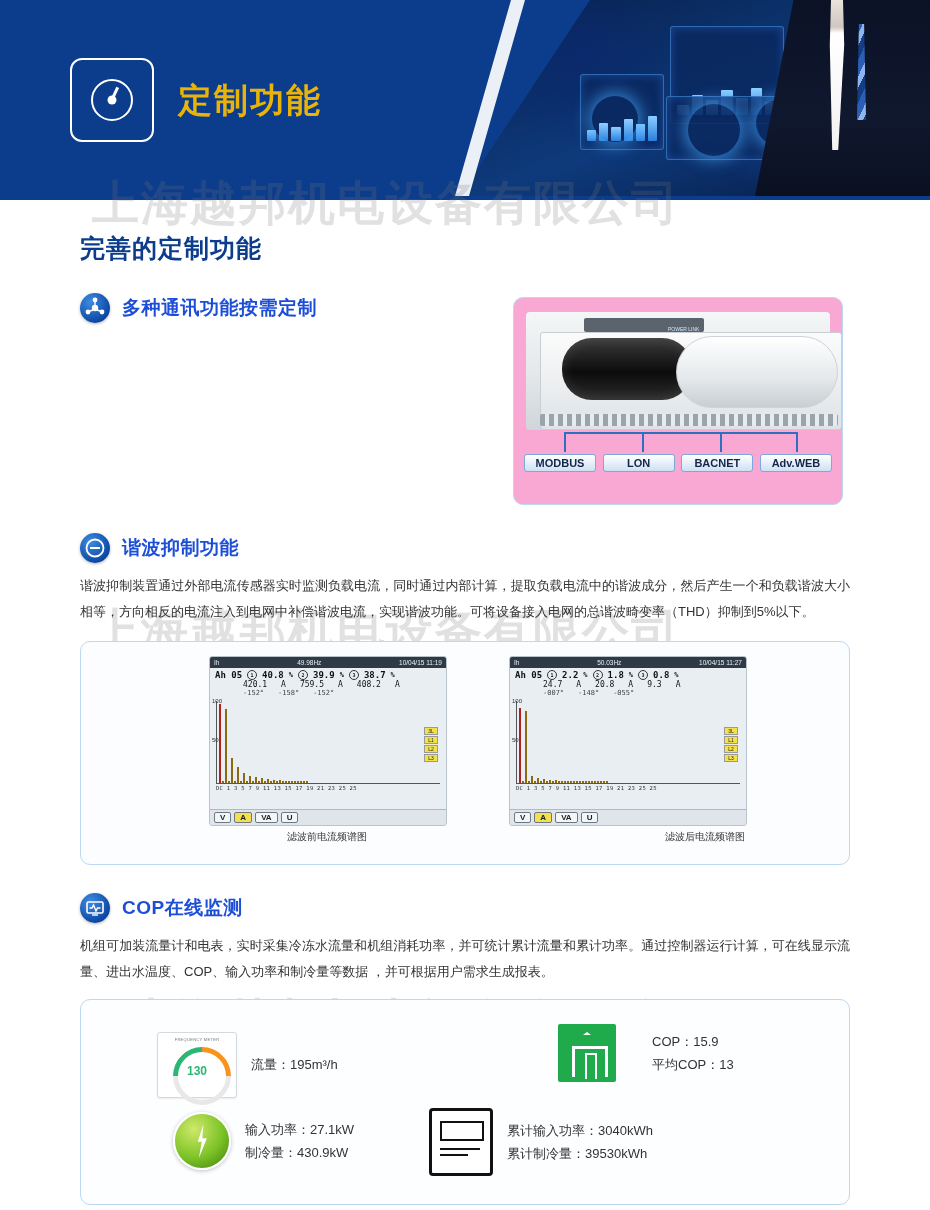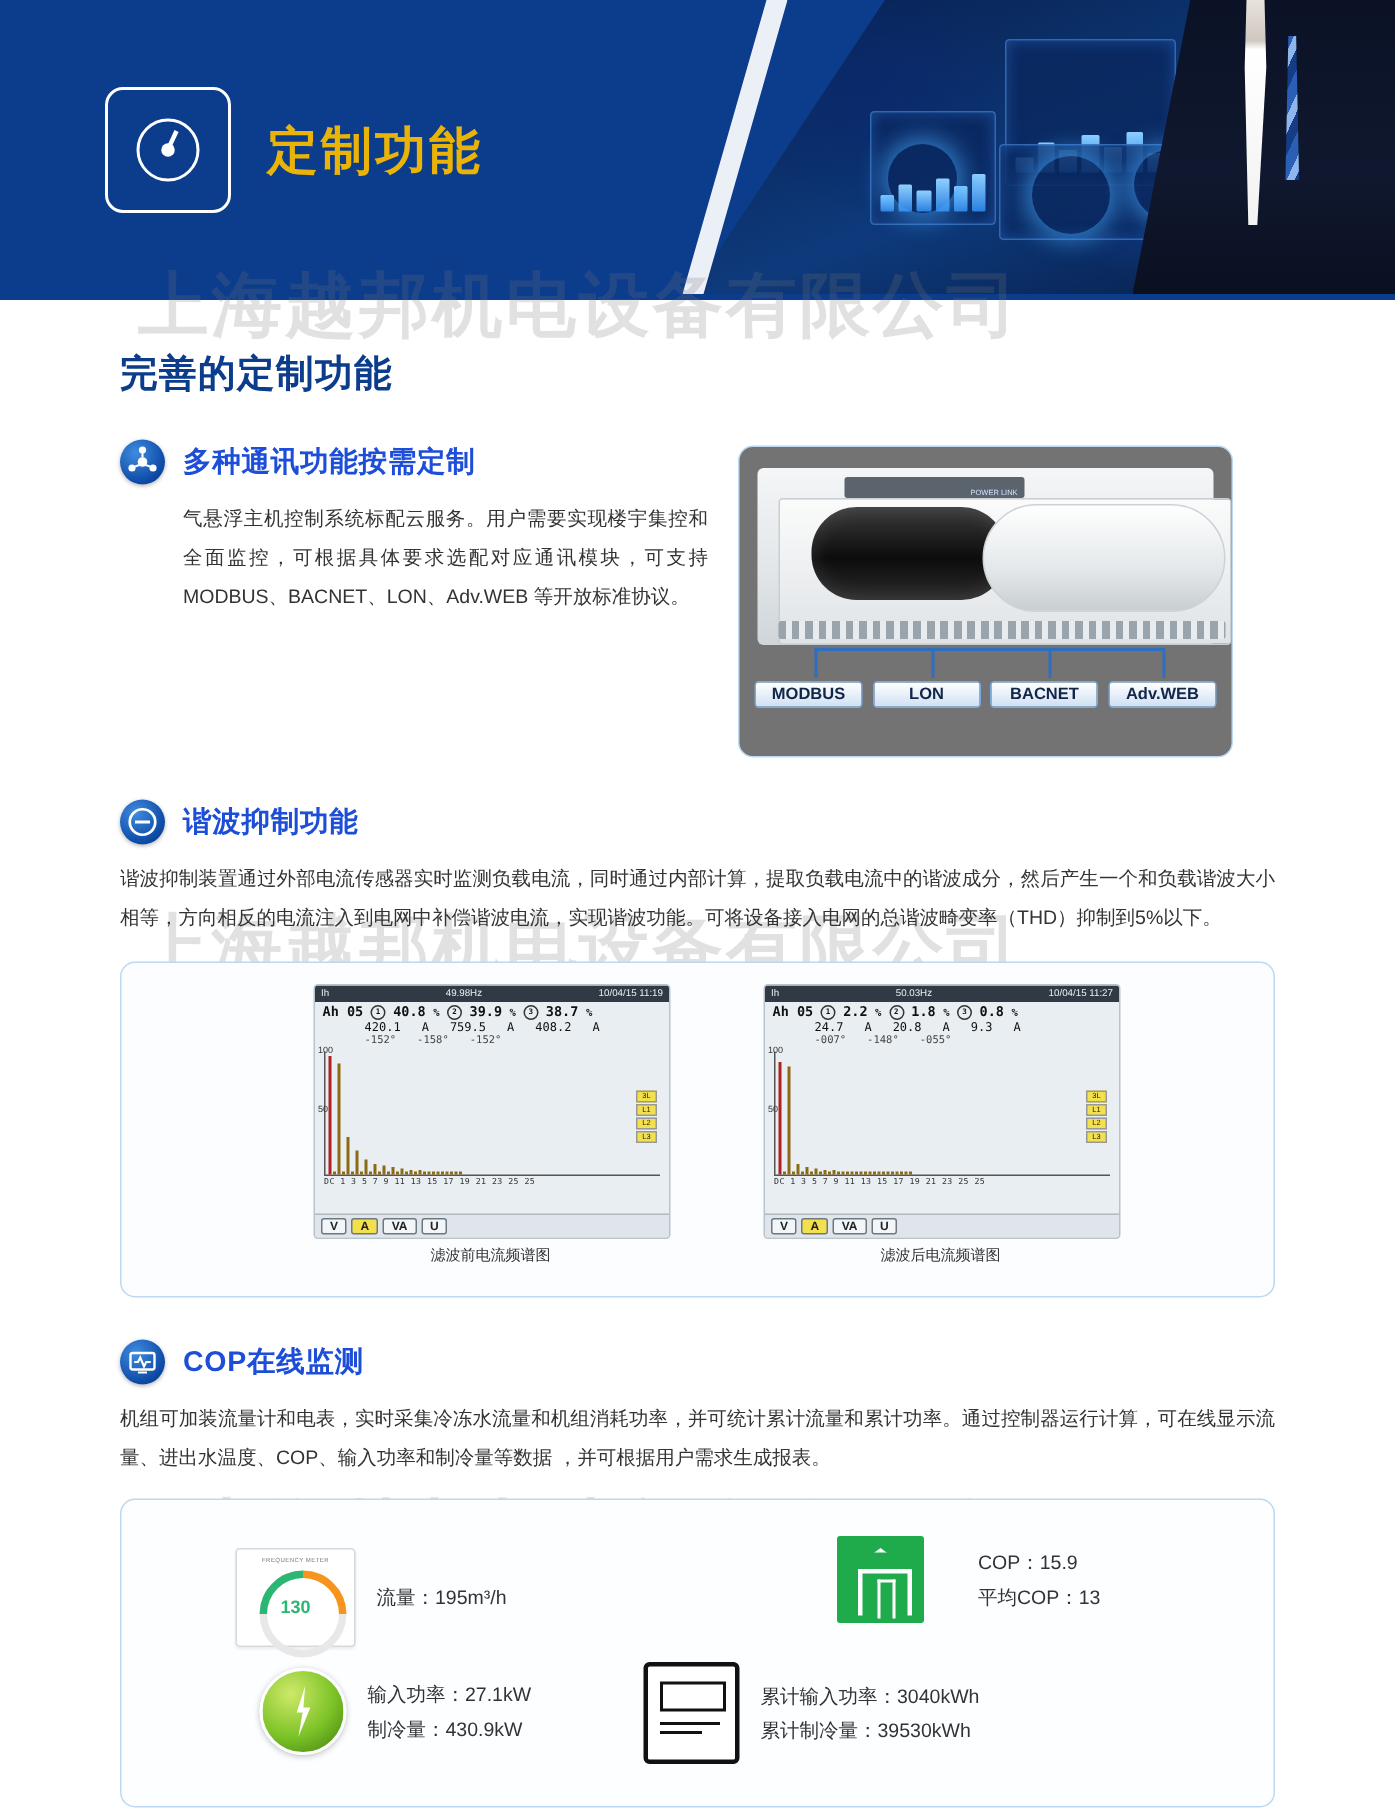--- a/index.html
+++ b/index.html
@@ -226,22 +226,23 @@
   .card {
     border: 1px solid #bcd8f2;
     border-radius: 10px;
     background: #fff;
   }
   .prod-card {
     width: 328px;
     height: 206px;
     position: relative;
     margin-top: 4px;
-    background: #737373;
+    background: #f9a8d4;
     overflow: hidden;
+    margin-left: 21px;
   }
   .prod-img {
     position: absolute;
     left: 12px; top: 14px;
     width: 304px; height: 118px;
     background: linear-gradient(180deg, #f4f6f7 0%, #e3e7ea 55%, #cfd5d9 100%);
     border-radius: 4px;
   }
   .prod-body {
     position: absolute;
@@ -426,21 +427,21 @@
   .side-legend div { background: #f2e14c; border: 1px solid #999; margin-bottom: 1px; }
   .meter-cap {
     position: absolute;
     top: 188px;
     width: 236px;
     text-align: center;
     font-size: 10px;
     color: #333;
   }
   .meter-cap.c1 { left: 128px; }
-  .meter-cap.c2 { left: 428px; }
+  .meter-cap.c2 { left: 428px; text-align: right; }
 
   
   .cop-card {
     margin-top: 14px;
     width: 768px;
     height: 204px;
     background: #fcfeff;
     position: relative;
   }
   .cop-item {
@@ -633,21 +634,20 @@
               <circle cx="15" cy="7" r="2.4" fill="#fff"></circle>
               <circle cx="8" cy="19" r="2.4" fill="#fff"></circle>
               <circle cx="22" cy="19" r="2.4" fill="#fff"></circle>
               <line x1="15" y1="12" x2="15" y2="9" stroke="#fff" stroke-width="1.4"></line>
               <line x1="13" y1="17" x2="10" y2="18" stroke="#fff" stroke-width="1.4"></line>
               <line x1="17" y1="17" x2="20" y2="18" stroke="#fff" stroke-width="1.4"></line>
             </svg>
           </div>
           <div class="sec-title">多种通讯功能按需定制</div>
         </div>
-        <div class="sec-body">气悬浮主机控制系统标配云服务。用户需要实现楼宇集控和全面监控，可根据具体要求选配对应通讯模块，可支持 MODBUS、BACNET、LON、Adv.WEB 等开放标准协议。</div>
       </div>
 
       <div class="card prod-card">
         <div class="prod-img">
           <div class="prod-body"></div>
           <div class="prod-top">
             <div class="prod-label">POWER LINK</div>
           </div>
           <div class="prod-drum"></div>
           <div class="prod-tube"></div>

